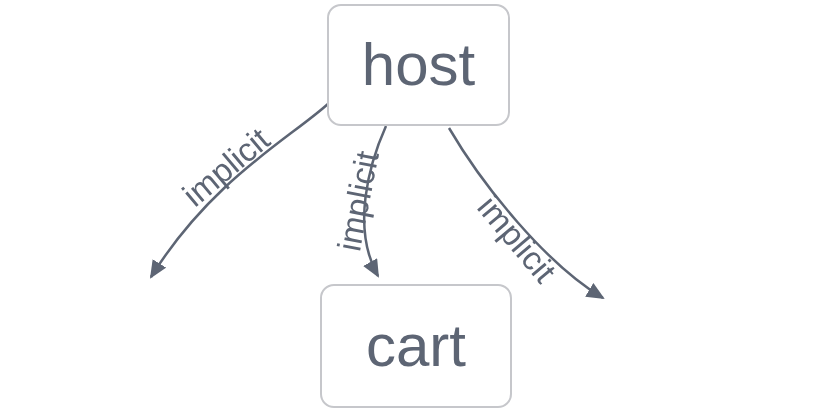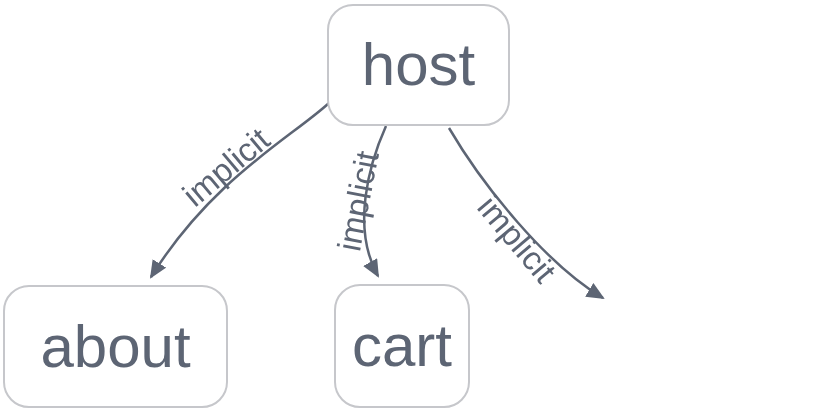--- a/index.html
+++ b/index.html
@@ -26,35 +26,35 @@
   .edge-path {
     fill: none;
     stroke: #5d6574;
     stroke-width: 2.5;
   }
   .node {
     position: absolute;
     box-sizing: border-box;
     background: #ffffff;
     border: 2px solid #c6c7cb;
-    border-radius: 26px;
+    border-radius: 14px;
     display: flex;
     align-items: center;
     justify-content: center;
     z-index: 2;
   }
   .node .node-label {
     color: #5d6574;
     font-size: 60px;
     line-height: 1;
     white-space: nowrap;
   }
   .node-host  { left: 327px; top: 4px;   width: 183px; height: 122px; }
   .node-about { left: 3px;   top: 285px; width: 225px; height: 123px; }
-  .node-cart  { left: 334px; top: 284px; width: 136px; height: 124px; }
+  .node-cart  { left: 320px; top: 284px; width: 192px; height: 124px; }
   .node-shop  { left: 613px; top: 287px; width: 202px; height: 119px; }
 
   .edge-label {
     position: absolute;
     z-index: 3;
     color: #5d6574;
     font-size: 33px;
     line-height: 1;
     white-space: nowrap;
     transform-origin: center center;
@@ -76,23 +76,20 @@
     </defs>
     <path class="edge-path" d="M 329 103 C 292 137, 212 179, 151 277" marker-end="url(#arrowhead)"></path>
     <path class="edge-path" d="M 386 126 C 369 164, 351 228, 378 276" marker-end="url(#arrowhead)"></path>
     <path class="edge-path" d="M 449 128 C 483 186, 546 264, 603 298" marker-end="url(#arrowhead)"></path>
   </svg>
 
   <div class="node node-host">
     <span class="node-label">host</span>
   </div>
 
-  <div class="node node-about">
-    <span class="node-label">about</span>
-  </div>
 
   <div class="node node-cart">
     <span class="node-label">cart</span>
   </div>
 
 
   <div class="edge-label edge-label-1">implicit</div>
   <div class="edge-label edge-label-2">implicit</div>
   <div class="edge-label edge-label-3">implicit</div>
 

